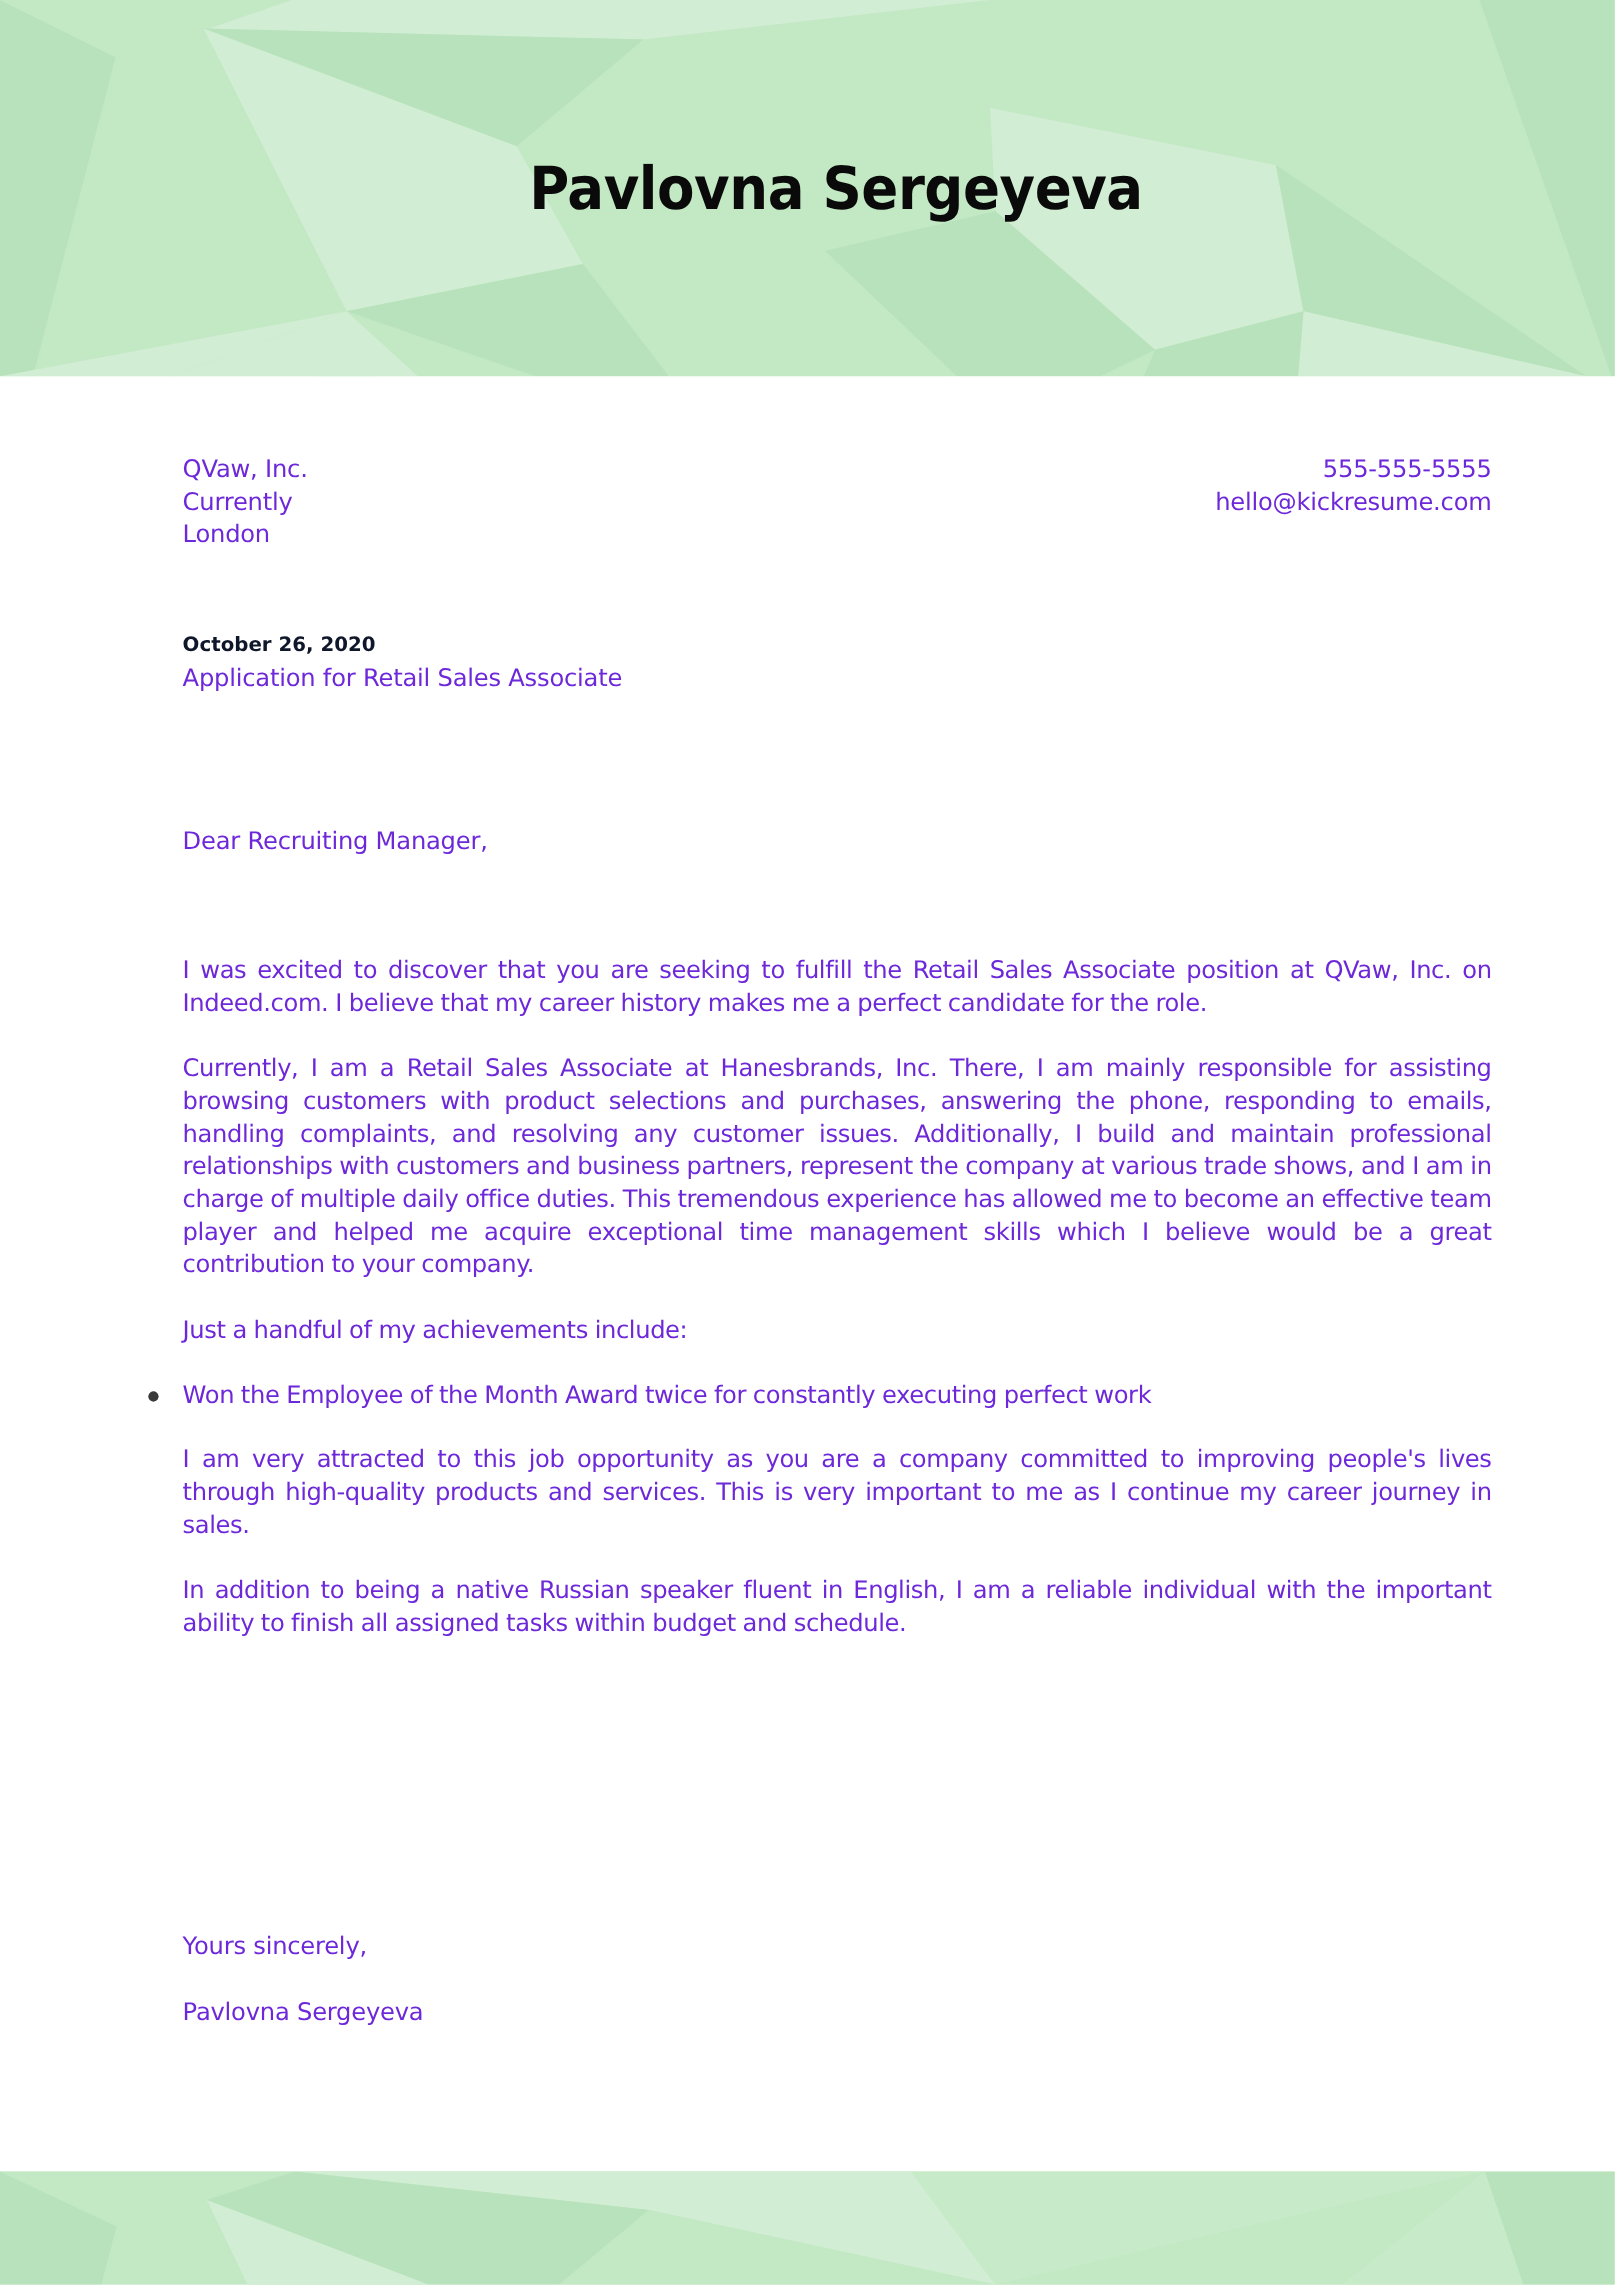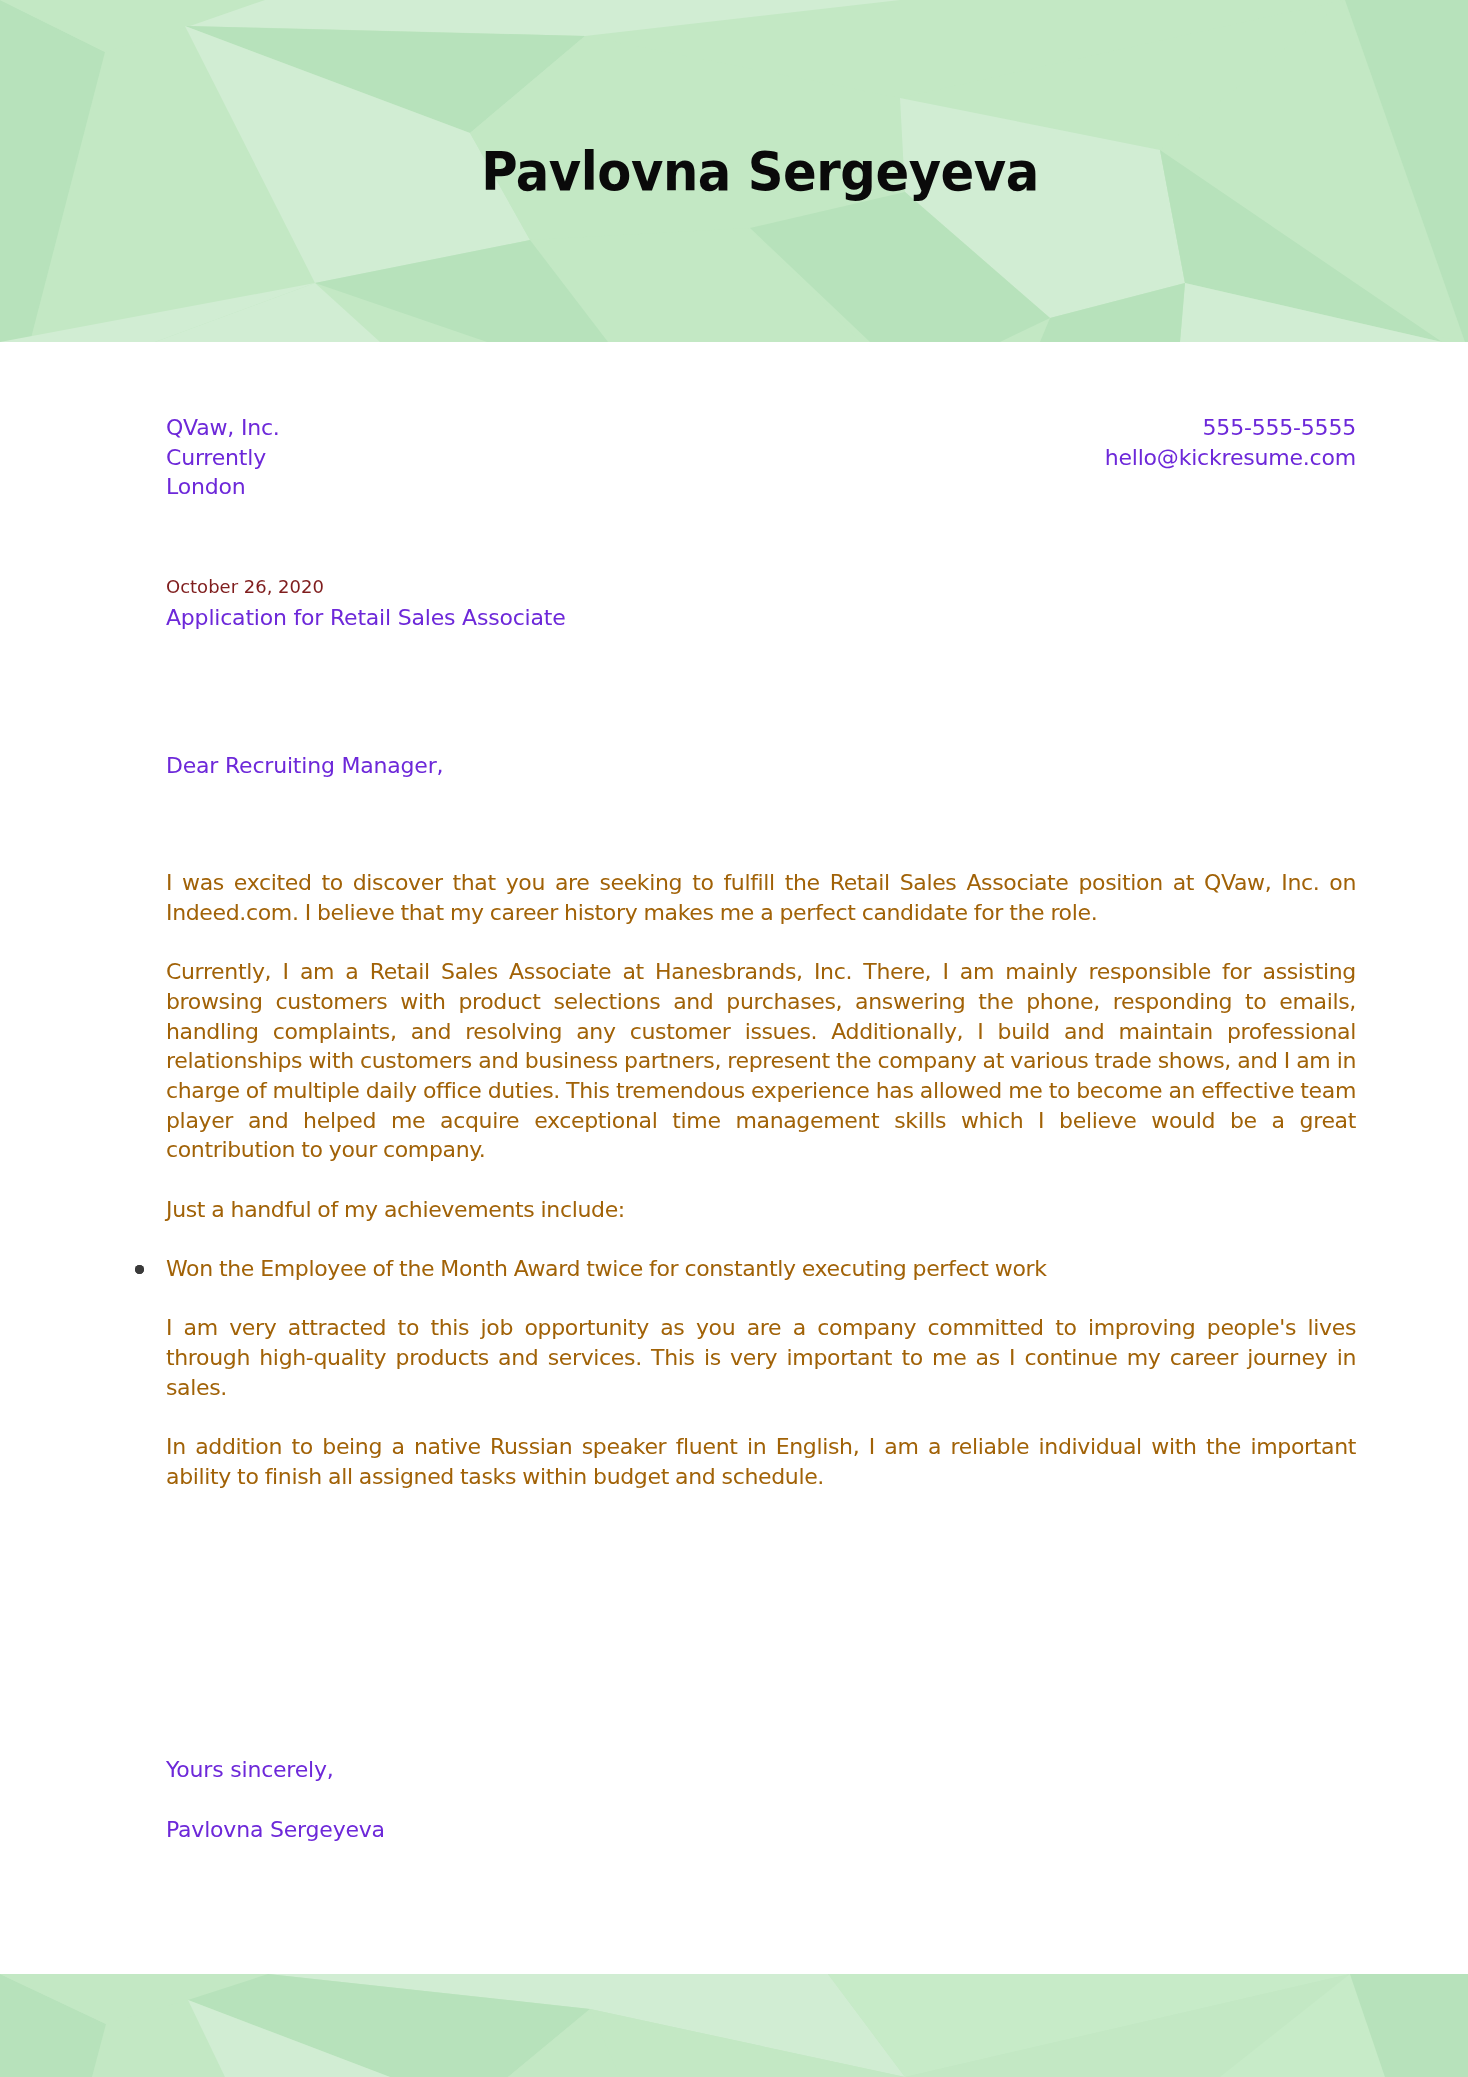--- a/index.html
+++ b/index.html
@@ -46,32 +46,32 @@
     line-height: 29.7px;
     color: #6d28d9;
     letter-spacing: -0.2px;
   }
   .recipient { left: 166px; top: 413px; }
   .contact { right: 112px; top: 413px; text-align: right; }
   .date {
     position: absolute;
     left: 166px; top: 576px;
     font-size: 18px;
-    font-weight: normal;
-    color: #7f1d1d;
+    font-weight: bold;
+    color: #0f172a;
   }
   .subject { left: 166px; top: 603px; }
   .greeting { left: 166px; top: 751px; }
   .body {
     position: absolute;
     left: 166px; top: 868px;
     width: 1190px;
     font-size: 22px;
     line-height: 29.7px;
-    color: #a16207;
+    color: #6d28d9;
     letter-spacing: -0.35px;
     word-spacing: -0.5px;
   }
   .body p {
     margin: 0 0 29.7px 0;
     text-align: justify;
   }
   .body ul {
     margin: 0 0 29.7px 0;
     padding: 0;

